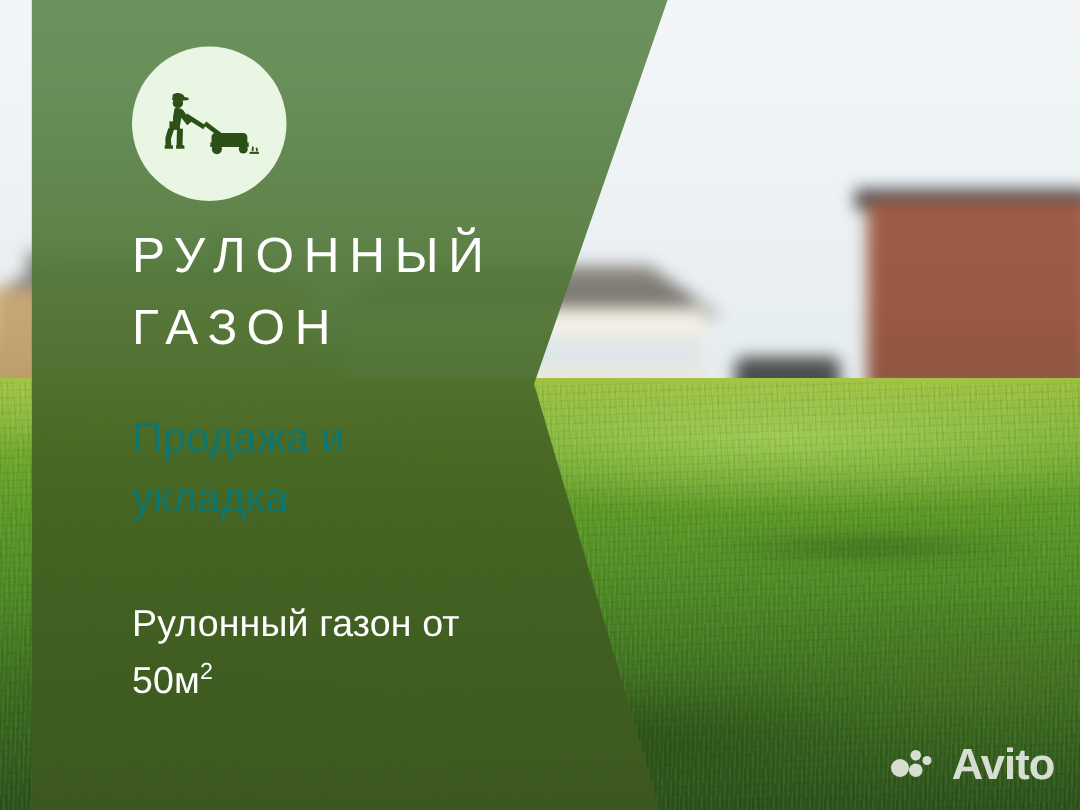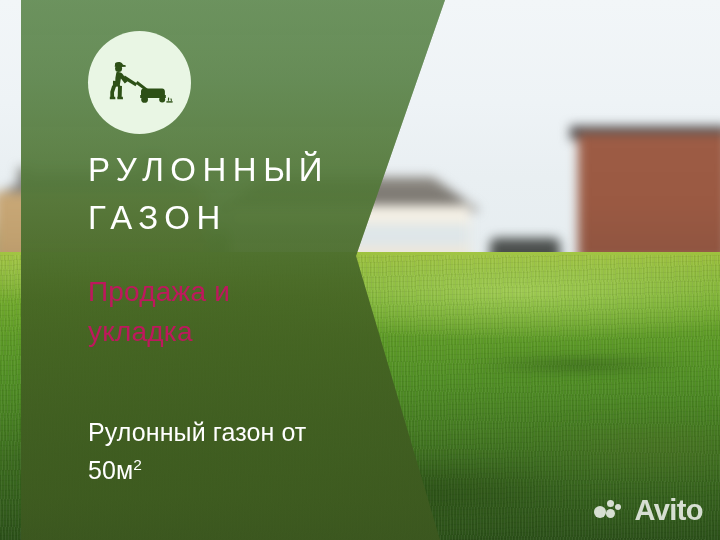--- a/index.html
+++ b/index.html
@@ -198,31 +198,31 @@
     letter-spacing: 6.5px;
     font-weight: 300;
     text-transform: uppercase;
     white-space: pre-line;
   }
 
   .subhead {
     position: absolute;
     left: 88px; top: 272px;
     width: 220px;
-    color: #be185d;
+    color: #0f766e;
     font-size: 28px;
     line-height: 1.42;
     font-weight: 400;
     letter-spacing: .2px;
     white-space: pre-line;
   }
 
   .detail {
     position: absolute;
-    left: 88px; top: 413px;
+    left: 88px; top: 397px;
     width: 300px;
     color: #ffffff;
     font-size: 25px;
     line-height: 1.52;
     font-weight: 400;
     letter-spacing: .1px;
     white-space: pre-line;
   }
   .detail sup { font-size: .62em; vertical-align: super; line-height: 0; }
 

